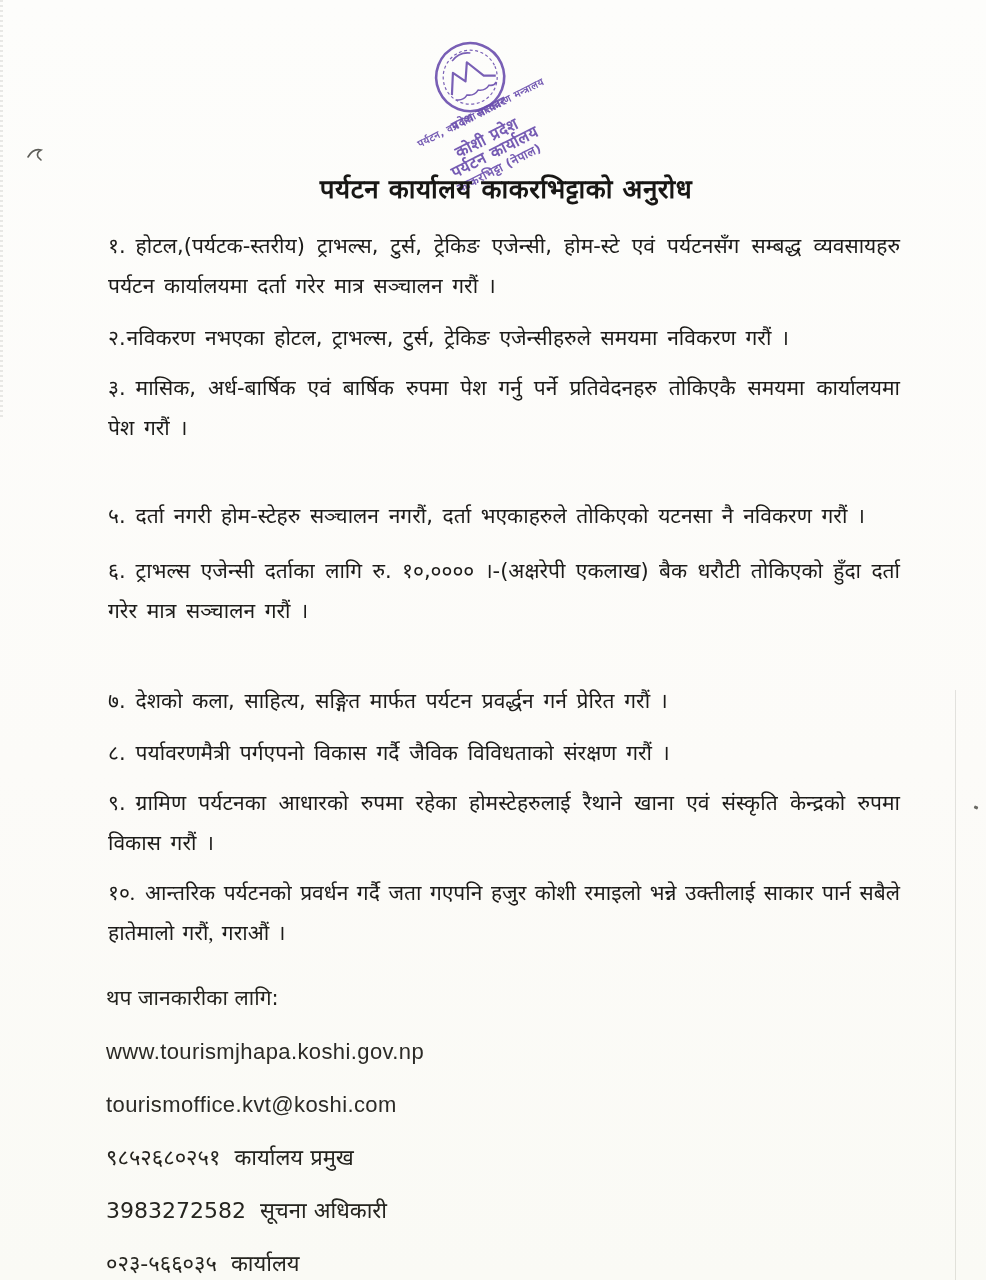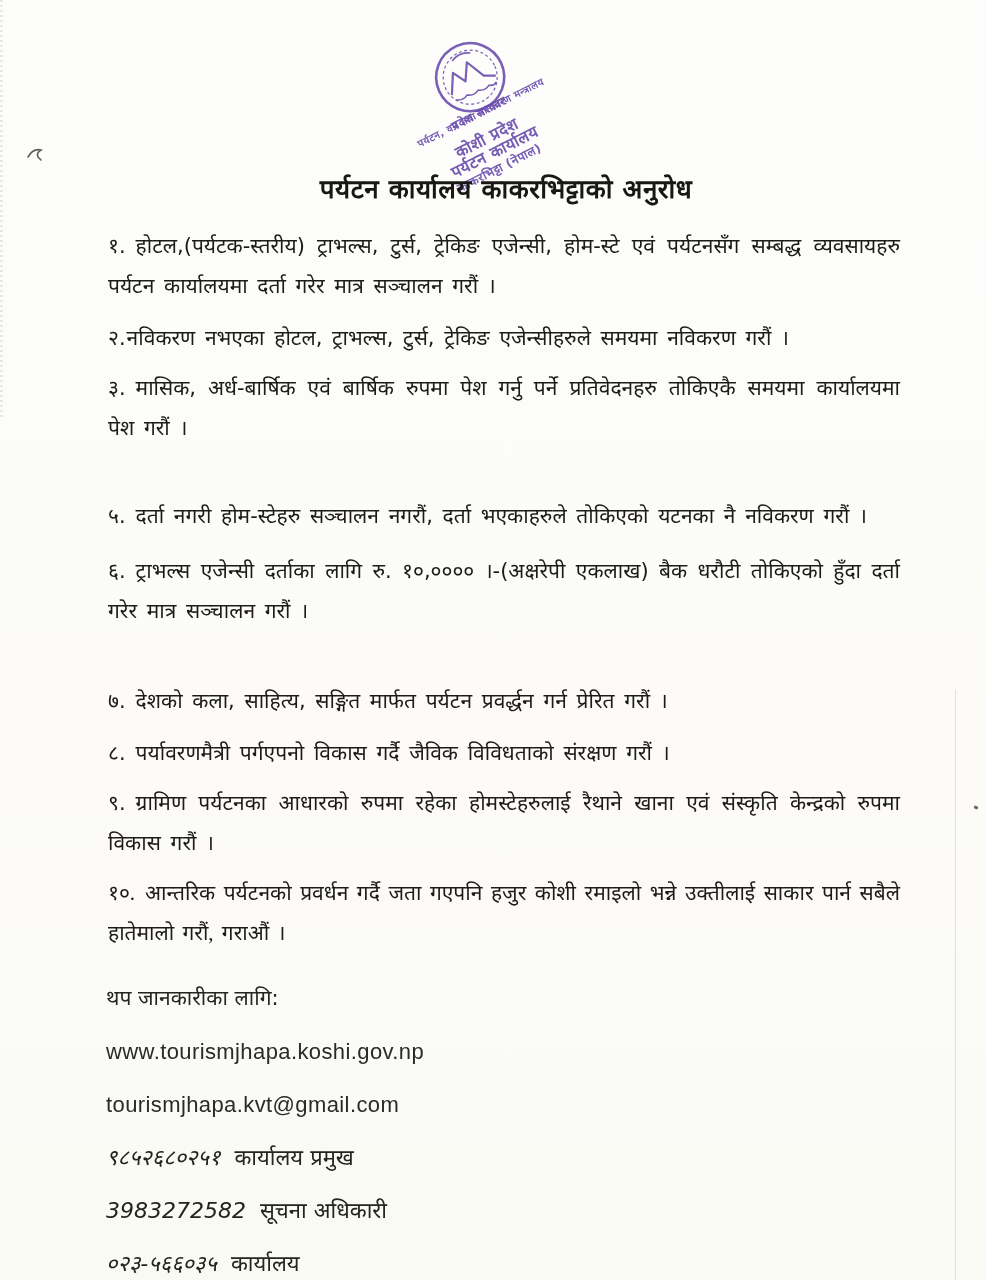--- a/index.html
+++ b/index.html
@@ -65,21 +65,21 @@
   .it6{margin-top:15px;}
   .it7{margin-top:50px;}
   .it8{margin-top:12px;}
   .it9{margin-top:10px;}
   .it10{margin-top:10px;font-family:Liberation Serif, serif;}
 
   .contact{margin:30px 94px 0 98px;color:#25241f;}
   .contact-heading{font-size:21px;margin:0;}
   .contact-line{margin:28px 0 0 0;font-size:22px;line-height:25px;}
   .latin{font-family:"Liberation Sans","DejaVu Sans",sans-serif;color:#2b2a26;letter-spacing:.4px;}
-  .phone .num{margin-right:14px;font-style:italic;}
+  .phone .num{margin-right:14px;}
 </style>
 </head>
 <body>
 
 <div class="doc" style="--stamp: #6b4fae;">
 
   <div class="left-fringe"></div>
   <div class="edge-line"></div>
   <div class="speck"></div>
   <div class="pen-mark">
@@ -106,31 +106,31 @@
   </div>
 
   <div class="content">
 
     <h1 class="title">पर्यटन कार्यालय काकरभिट्टाको अनुरोध</h1>
 
     <div class="items">
       <p class="item it1"><span class="num">१.</span><span>होटल,(पर्यटक-स्तरीय) ट्राभल्स, टुर्स, ट्रेकिङ एजेन्सी, होम-स्टे एवं पर्यटनसँग सम्बद्ध व्यवसायहरु पर्यटन कार्यालयमा दर्ता गरेर मात्र सञ्चालन गरौं ।</span></p>
       <p class="item it2 tight"><span class="num">२.</span><span>नविकरण नभएका होटल, ट्राभल्स, टुर्स, ट्रेकिङ एजेन्सीहरुले समयमा  नविकरण गरौं ।</span></p>
       <p class="item it3"><span class="num">३.</span><span>मासिक, अर्ध-बार्षिक एवं बार्षिक रुपमा पेश गर्नु पर्ने प्रतिवेदनहरु तोकिएकै समयमा कार्यालयमा पेश गरौं ।</span></p>
-      <p class="item it5"><span class="num">५.</span><span>दर्ता नगरी होम-स्टेहरु सञ्चालन नगरौं, दर्ता भएकाहरुले तोकिएको यटनका नै नविकरण गरौं ।</span></p>
+      <p class="item it5"><span class="num">५.</span><span>दर्ता नगरी होम-स्टेहरु सञ्चालन नगरौं, दर्ता भएकाहरुले तोकिएको यटनसा नै नविकरण गरौं ।</span></p>
       <p class="item it6"><span class="num">६.</span><span>ट्राभल्स एजेन्सी दर्ताका लागि रु. १०,०००० ।-(अक्षरेपी एकलाख) बैक धरौटी तोकिएको हुँदा दर्ता गरेर मात्र सञ्चालन गरौं ।</span></p>
       <p class="item it7"><span class="num">७.</span><span>देशको कला, साहित्य, सङ्गित मार्फत पर्यटन प्रवर्द्धन गर्न प्रेरित गरौं ।</span></p>
       <p class="item it8"><span class="num">८.</span><span>पर्यावरणमैत्री पर्गएपनो विकास गर्दै जैविक विविधताको संरक्षण गरौं ।</span></p>
       <p class="item it9"><span class="num">९.</span><span>ग्रामिण पर्यटनका आधारको रुपमा रहेका होमस्टेहरुलाई रैथाने खाना एवं संस्कृति केन्द्रको रुपमा विकास गरौं ।</span></p>
       <p class="item it10"><span class="num">१०.</span><span>आन्तरिक पर्यटनको प्रवर्धन गर्दै जता गएपनि हजुर कोशी रमाइलो भन्ने उक्तीलाई साकार पार्न सबैले हातेमालो गरौं, गराऔं  ।</span></p>
     </div>
 
     <div class="contact">
       <p class="contact-heading">थप जानकारीका लागि:</p>
       <p class="contact-line latin">www.tourismjhapa.koshi.gov.np</p>
-      <p class="contact-line latin">tourismjhapa.kvt@gmail.com</p>
+      <p class="contact-line latin">tourismoffice.kvt@koshi.com</p>
       <p class="contact-line phone"><span class="num">९८५२६८०२५१</span><span>कार्यालय प्रमुख</span></p>
       <p class="contact-line phone"><span class="num">3983272582</span><span>सूचना अधिकारी</span></p>
       <p class="contact-line phone"><span class="num">०२३-५६६०३५</span><span>कार्यालय</span></p>
     </div>
 
   </div>
 </div>
 
 </body></html>

